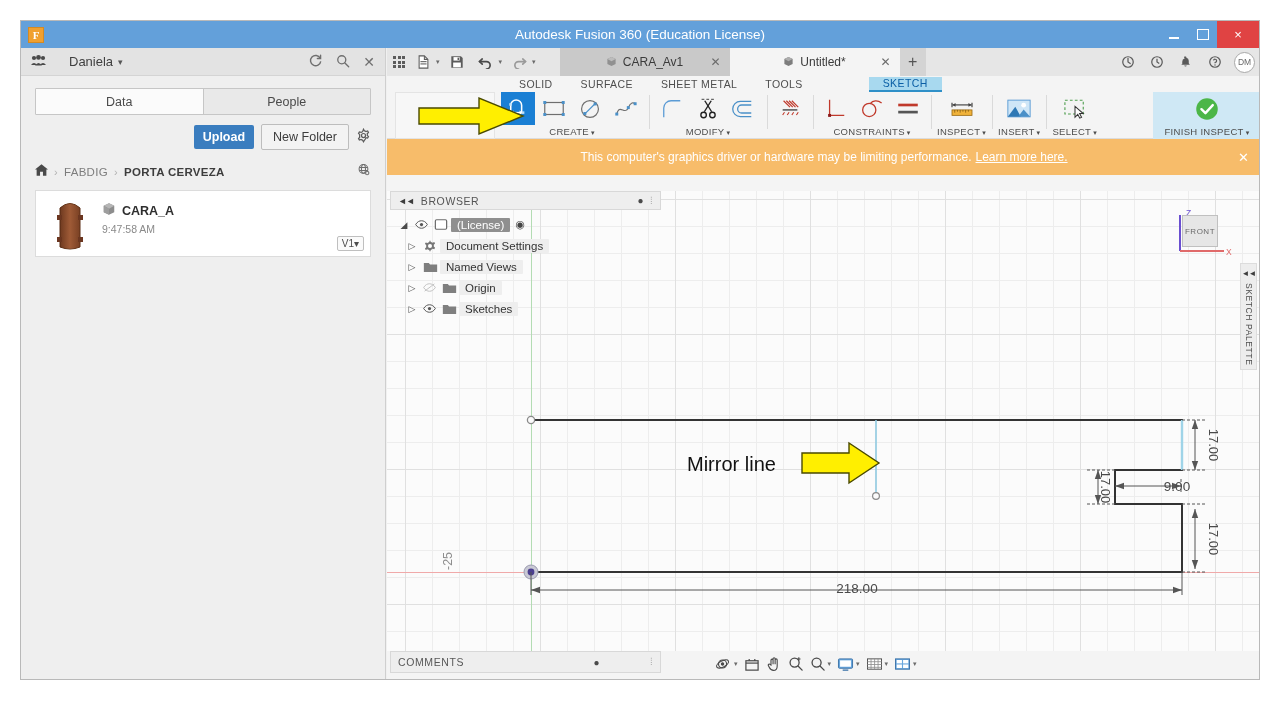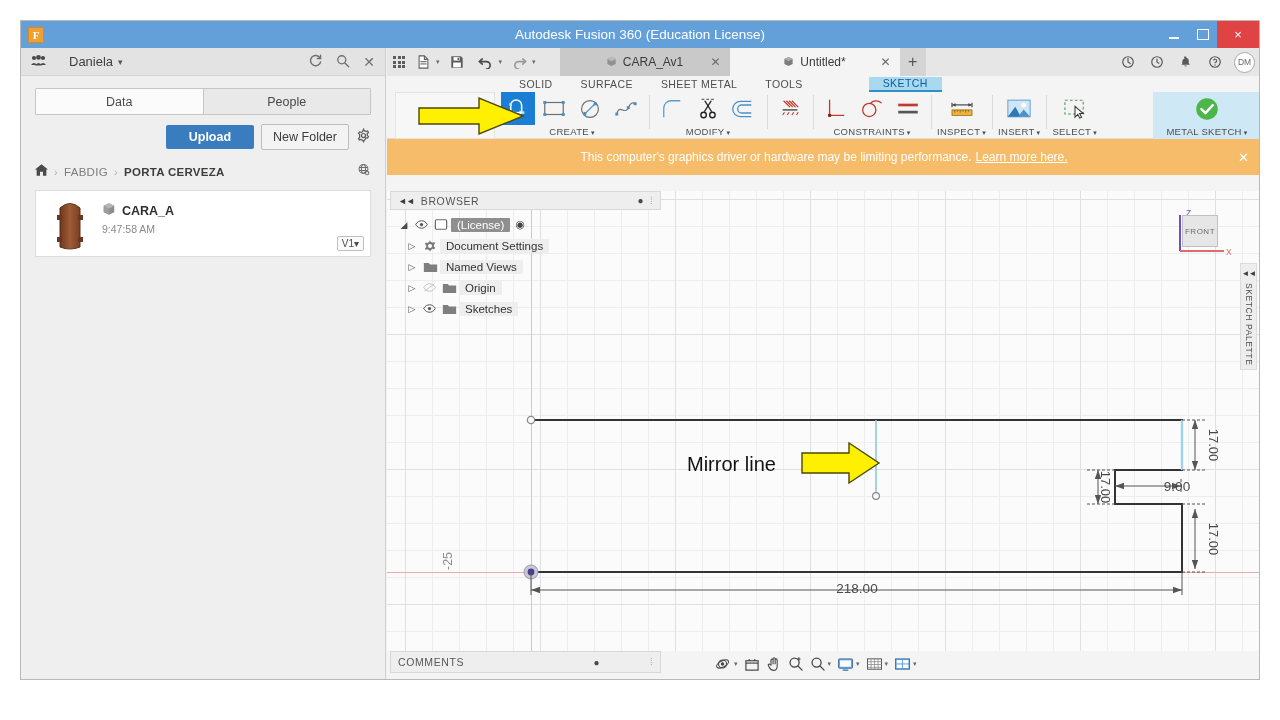--- a/index.html
+++ b/index.html
@@ -107,21 +107,21 @@
   .dp-tab.active { background: #fbfbfb; }
   .dp-tab + .dp-tab { border-left: 1px solid #c6c6c6; }
 
   .dp-actions {
     margin: 9px 14px 0 0;
     display: flex; justify-content: flex-end; align-items: center; gap: 7px;
   }
   .btn-upload {
     background: #3a7dbf; color: #fff;
     font-size: 12.5px; font-weight: bold;
-    padding: 5px 23px; border-radius: 2px;
+    padding: 5px 9px; border-radius: 2px;
   }
   .btn-newfolder {
     background: #f3f3f3; color: #3c3c3c;
     font-size: 12.5px;
     padding: 5px 11px; border: 1px solid #bdbdbd; border-radius: 2px;
   }
   .gear-ico { font-size: 15px; color: #5b5b5b; }
 
   .breadcrumb {
     margin: 13px 14px 0 14px;
@@ -795,21 +795,21 @@
           <div class="finish-group">
             <div class="ticons">
               <div class="tbtn">
                 <svg width="26" height="26" viewBox="0 0 28 28">
                   <circle cx="14" cy="14" r="11.6" fill="#4cb648"></circle>
                   <path d="M8 14.2 L12.3 18.5 L20.2 9.8" fill="none" stroke="#fff" stroke-width="2.6" stroke-linecap="round" stroke-linejoin="round"></path>
                 </svg>
               </div>
             </div>
             <div class="tlabel">
-              <span>METAL SKETCH</span><span class="c">▾</span>
+              <span>FINISH INSPECT</span><span class="c">▾</span>
             </div>
           </div>
         </div>
 
         <svg style="position:absolute;left:30px;top:20px;" width="110" height="40">
           <path d="M2 12 H62 V2 L106 20 L62 38 V28 H2 Z" fill="#ffef00" stroke="#4a4a00" stroke-width="1.4"></path>
         </svg>
       </div>
 
       <div class="banner">

